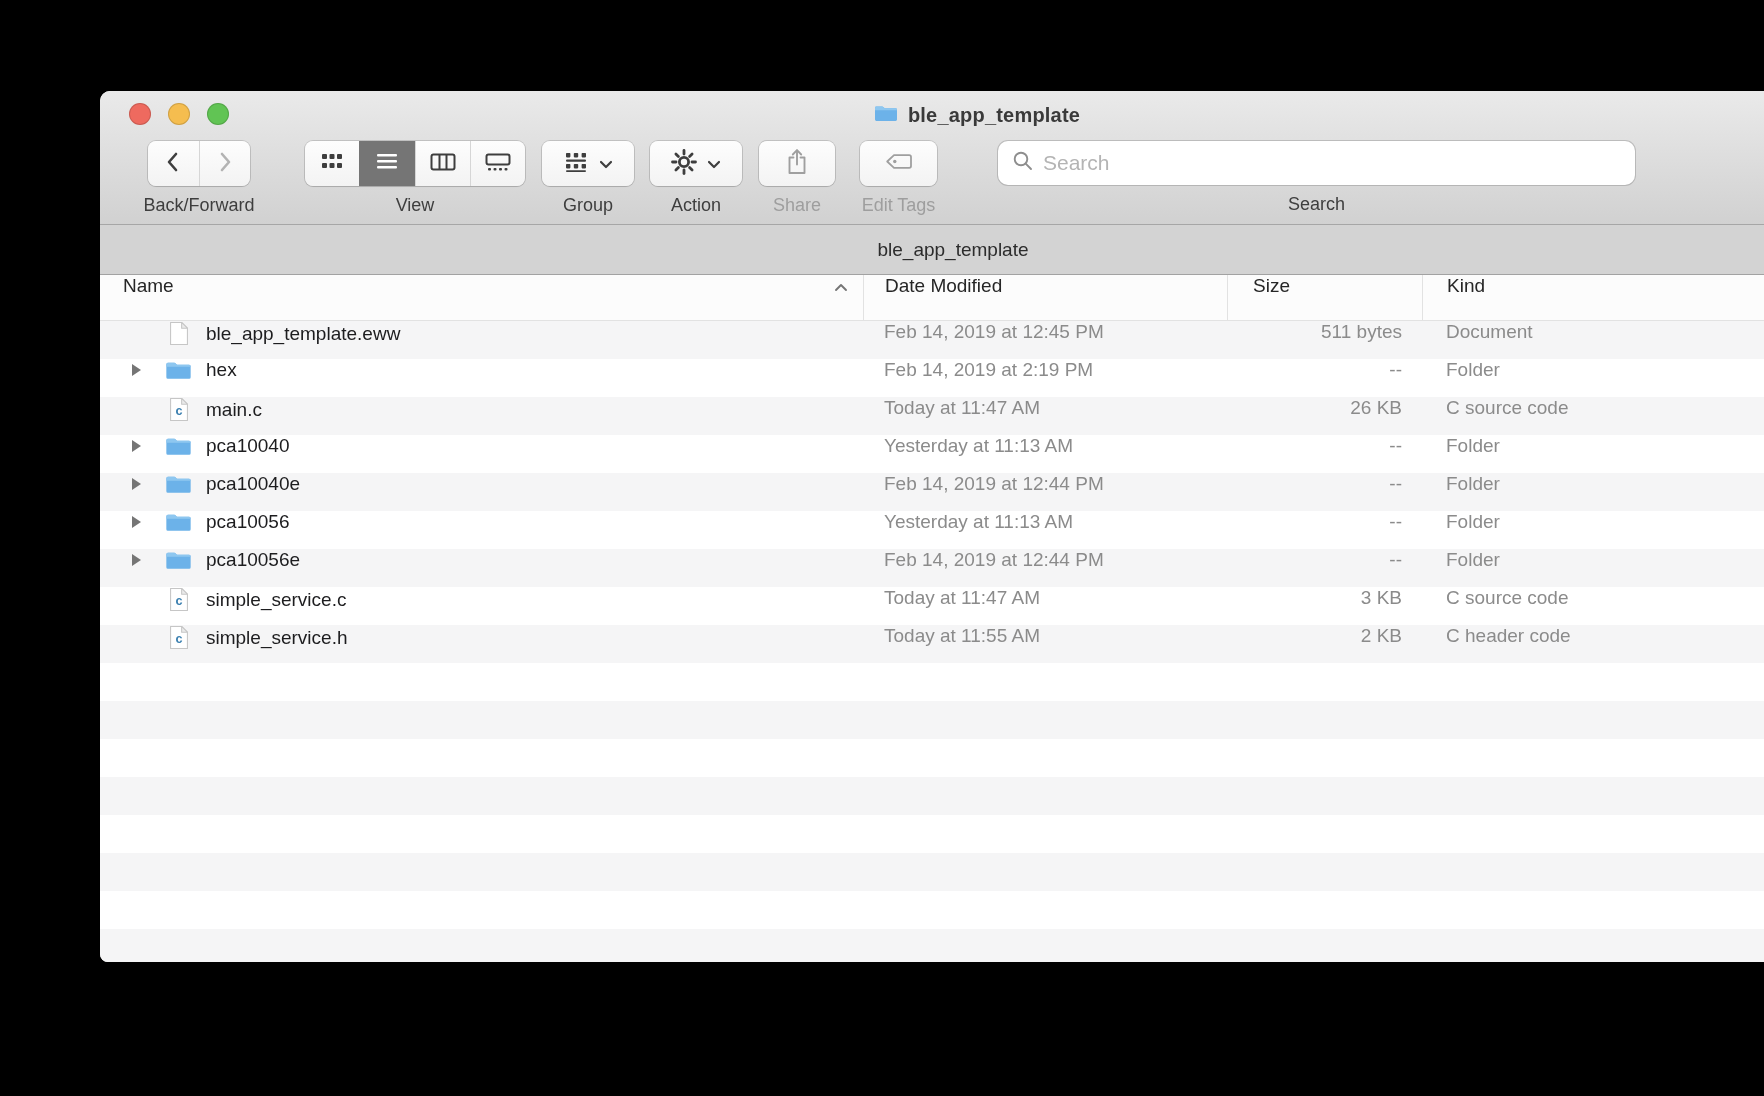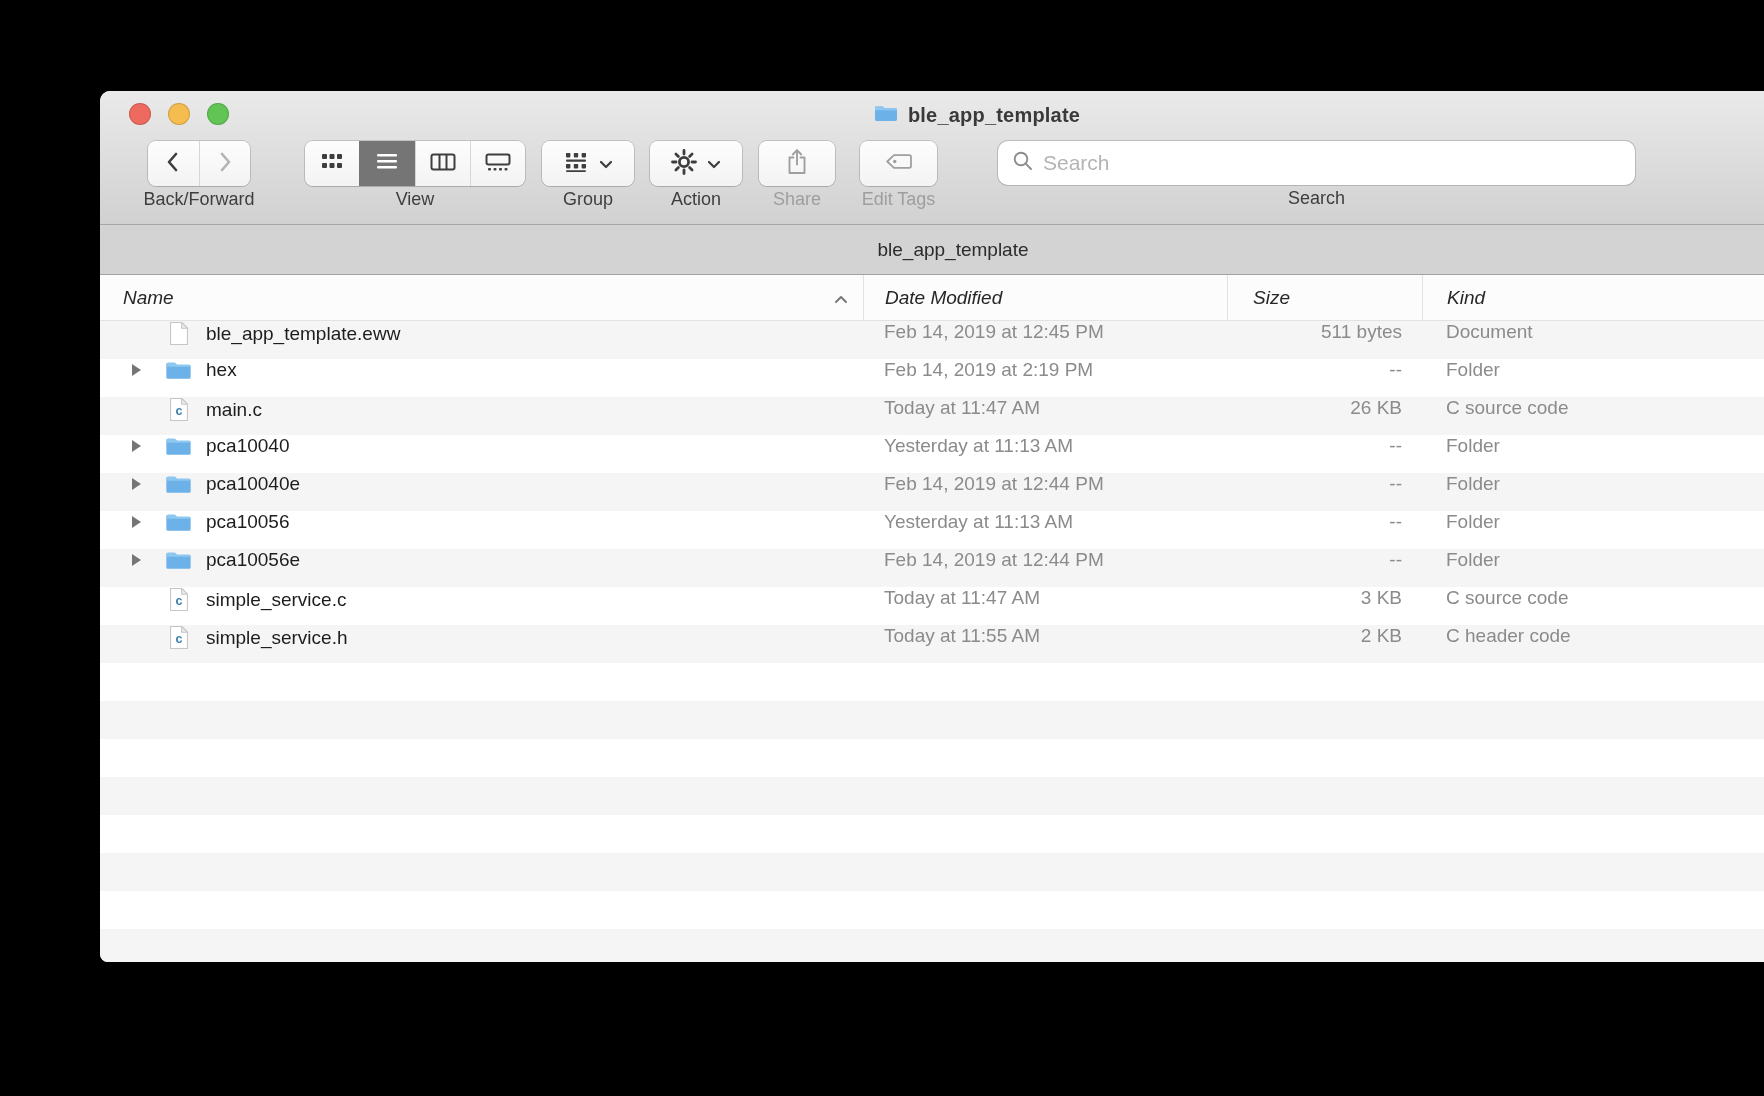--- a/index.html
+++ b/index.html
@@ -27,21 +27,21 @@
   .tg-view   { left:205px; width:220px; }
   .tg-group  { left:442px; width:92px; }
   .tg-action { left:550px; width:92px; }
   .tg-share  { left:659px; width:76px; }
   .tg-tags   { left:760px; width:77px; }
   .tg-search { left:898px; width:637px; }
 
   .tbtn { height:45px; width:100%; background:linear-gradient(#fdfdfd,#f3f3f3);
           border-radius:8px; box-shadow:0 0 0 1px rgba(0,0,0,.14), 0 1px 1px rgba(0,0,0,.08);
           display:flex; align-items:center; justify-content:center; }
-  .tlabel { margin-top:3px; font-size:18px; color:#3e3e3e; white-space:nowrap; }
+  .tlabel { margin-top:9px; font-size:18px; color:#3e3e3e; white-space:nowrap; }
   .tlabel.disabled { color:#9e9e9e; }
 
   .seg { flex:1; height:100%; display:flex; align-items:center; justify-content:center; position:relative; }
   .seg + .seg { border-left:1px solid #d6d6d6; }
   .seg.selected { background:#757575; border-left-color:#757575; }
   .seg:first-child { border-radius:8px 0 0 8px; }
   .seg:last-child  { border-radius:0 8px 8px 0; }
 
   .search-field { height:44px; width:100%; background:#fff; border-radius:10px;
                   box-shadow:0 0 0 1px rgba(0,0,0,.16); display:flex; align-items:center;
@@ -53,21 +53,21 @@
   
   .tabbar { height:50px; display:flex; background:#c9c9c9; border-bottom:1px solid #a2a2a2; }
   .tab { flex:1; background:#d3d3d3; display:flex; align-items:center; justify-content:center;
          font-size:19px; color:#2c2c2c; }
   .newtab { width:48px; background:#c3c3c3; border-left:1px solid #9e9e9e;
             display:flex; align-items:center; justify-content:center; }
 
   
   .header { height:46px; display:flex; background:#fcfcfc; border-bottom:1px solid #e2e2e2;
             font-size:19px; color:#262626; }
-  .hcell { display:flex; align-items:center;font-style:italic; }
+  .hcell { display:flex; align-items:flex-start; }
   .h-name { width:763px; padding-left:23px; }
   .h-name .sp { flex:1; }
   .h-name svg { margin-right:15px; }
   .h-date { width:364px; padding-left:21px; border-left:1px solid #e2e2e2; }
   .h-size { width:195px; padding-left:25px; border-left:1px solid #e2e2e2; }
   .h-kind { flex:1; padding-left:24px; border-left:1px solid #e2e2e2; }
 
   
   .rows { }
   .row { height:38px; display:flex; align-items:flex-start; font-size:19px; background:#fff; }

